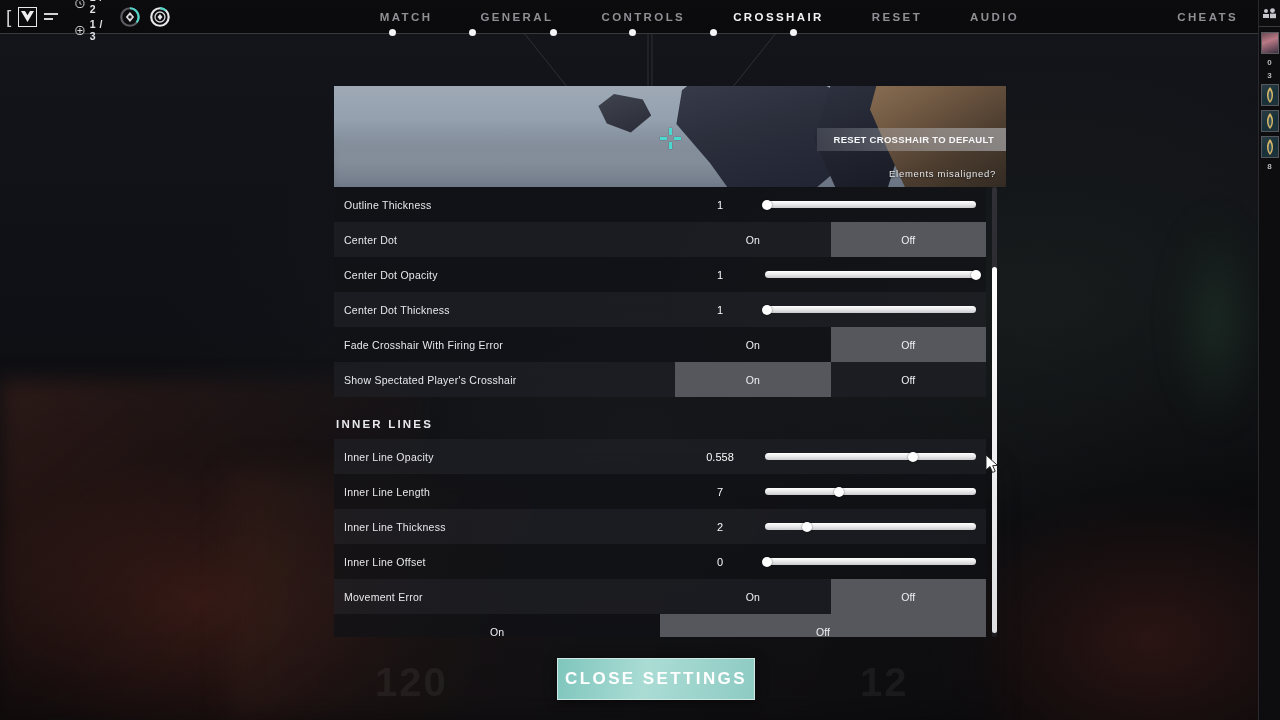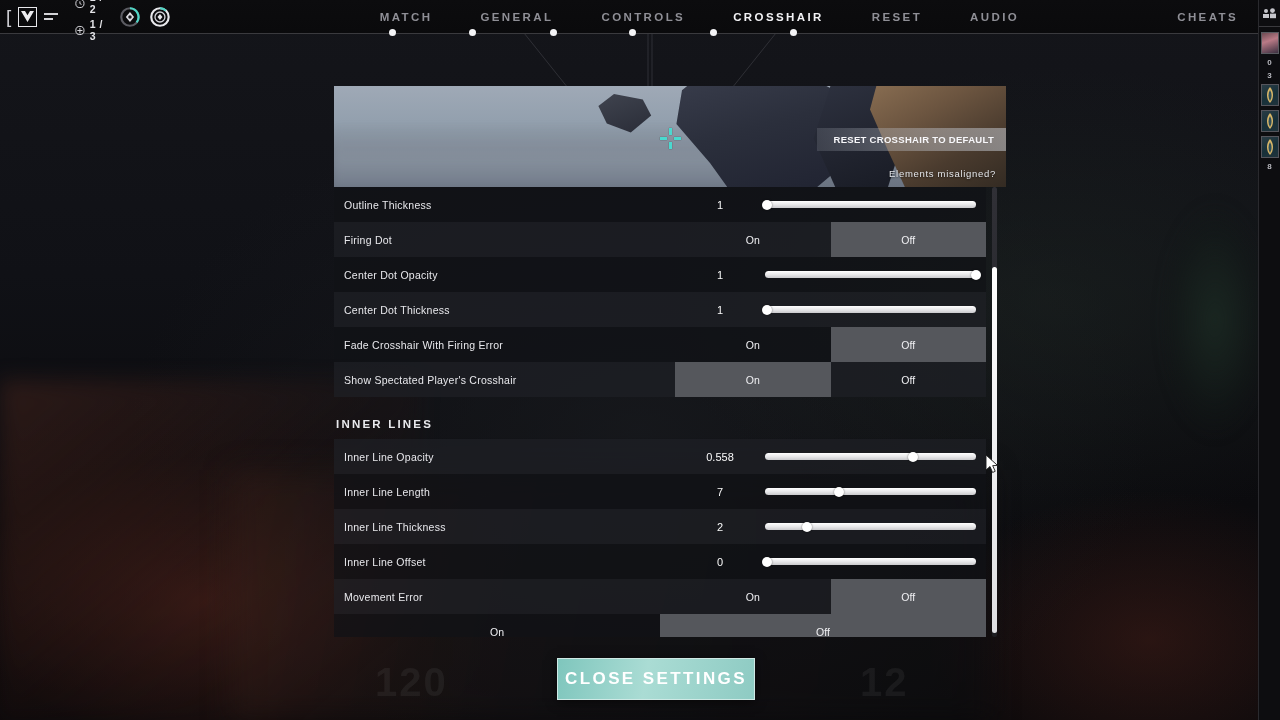--- a/index.html
+++ b/index.html
@@ -563,21 +563,21 @@
         <div class="srow-ctrl">
           <div class="val-num">1</div>
           <div class="slider">
             <div class="track"></div>
             <div class="knob" style="left:1%"></div>
           </div>
         </div>
       </div>
 
       <div class="srow alt">
-        <div class="srow-label">Firing Dot</div>
+        <div class="srow-label">Center Dot</div>
         <div class="srow-ctrl">
           <div class="toggle-grp">
             <div class="tgl">On</div>
             <div class="tgl selected">Off</div>
           </div>
         </div>
       </div>
 
       <div class="srow base">
         <div class="srow-label">Center Dot Opacity</div>

